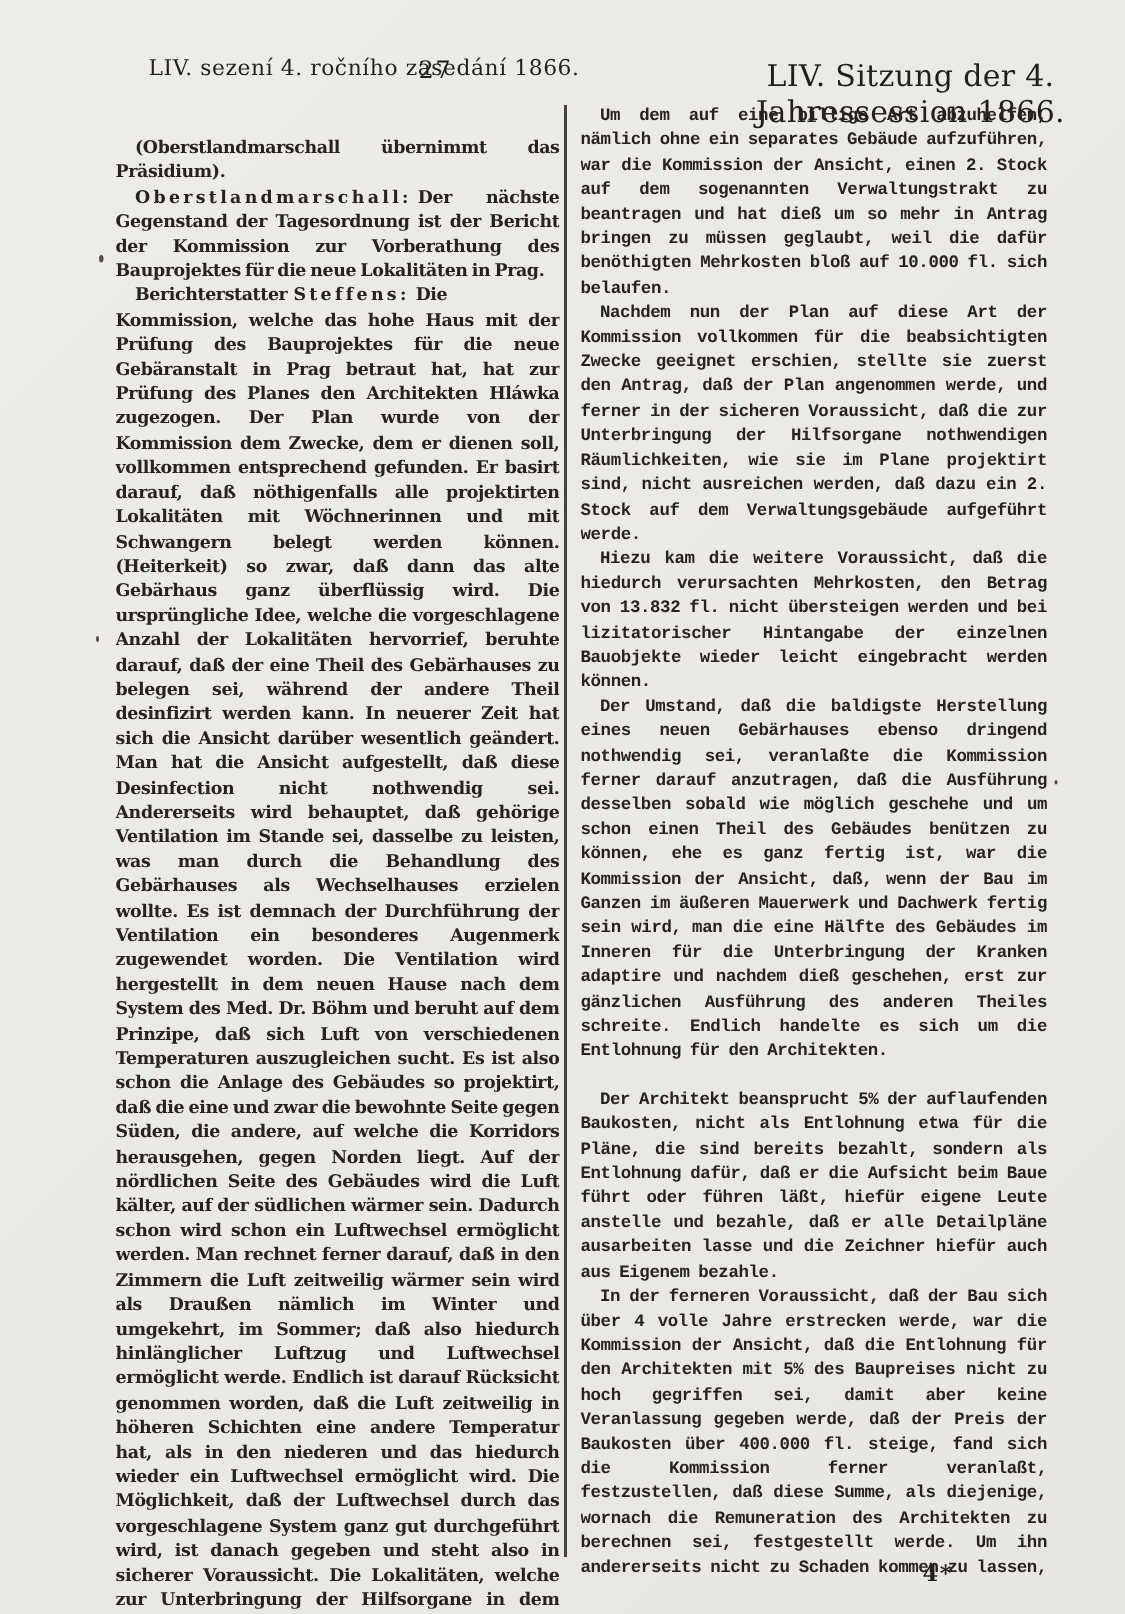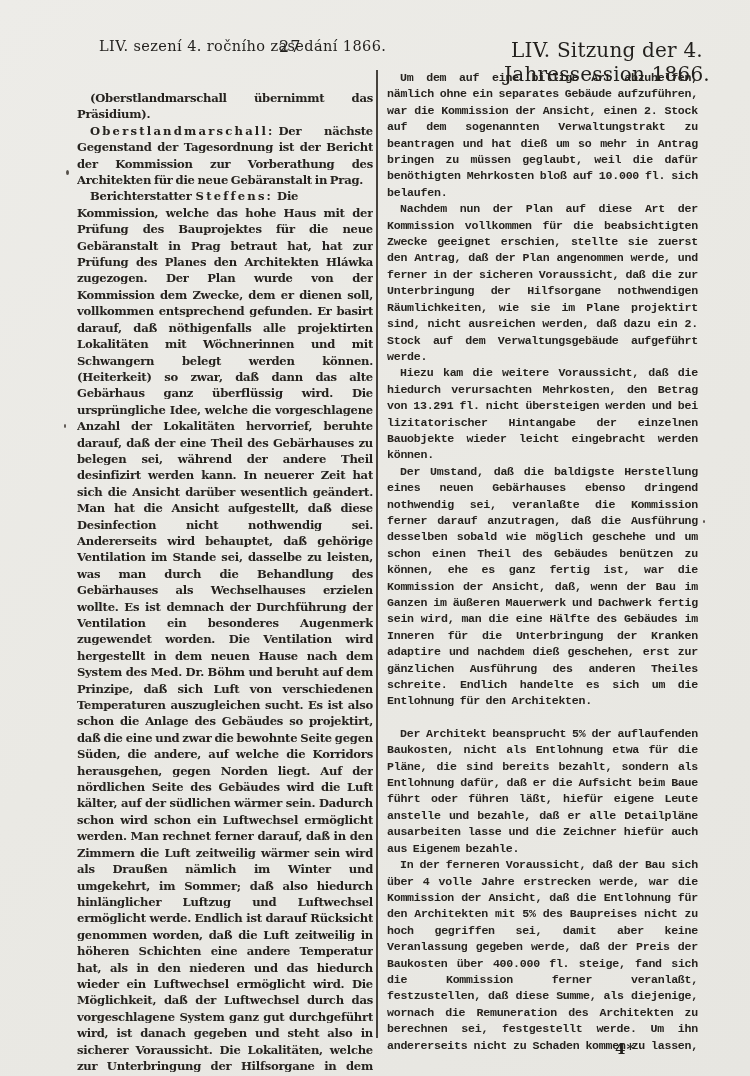--- a/index.html
+++ b/index.html
@@ -50,28 +50,28 @@
   <div class="hdr">
     <span class="cz">LIV. sezení 4. ročního zasedání 1866.</span>
     <span class="num">27</span>
     <span class="de">LIV. Sitzung der 4. Jahressession 1866.</span>
   </div>
 
   <div class="rule"></div>
 
   <div class="col col-left">
     <p>(Oberstlandmarschall übernimmt das Präsidium).</p>
-    <p><span class="spaced">Oberstlandmarschall:</span><span>Der nächste Gegenstand der Tagesordnung ist der Bericht der Kommission zur Vorberathung des Architekten für die neue Gebäranstalt in Prag.</span></p>
+    <p><span class="spaced">Oberstlandmarschall:</span><span>Der nächste Gegenstand der Tagesordnung ist der Bericht der Kommission zur Vorberathung des Bauprojektes für die neue Lokalitäten in Prag.</span></p>
     <p><span class="prefix">Berichterstatter</span><span class="spaced">Steffens:</span><span>Die Kommission, welche das hohe Haus mit der Prüfung des Bauprojektes für die neue Gebäranstalt in Prag betraut hat, hat zur Prüfung des Planes den Architekten Hláwka zugezogen. Der Plan wurde von der Kommission dem Zwecke, dem er dienen soll, vollkommen entsprechend gefunden. Er basirt darauf, daß nöthigenfalls alle projektirten Lokalitäten mit Wöchnerinnen und mit Schwangern belegt werden können. (Heiterkeit) so zwar, daß dann das alte Gebärhaus ganz überflüssig wird. Die ursprüngliche Idee, welche die vorgeschlagene Anzahl der Lokalitäten hervorrief, beruhte darauf, daß der eine Theil des Gebärhauses zu belegen sei, während der andere Theil desinfizirt werden kann. In neuerer Zeit hat sich die Ansicht darüber wesentlich geändert. Man hat die Ansicht aufgestellt, daß diese Desinfection nicht nothwendig sei. Andererseits wird behauptet, daß gehörige Ventilation im Stande sei, dasselbe zu leisten, was man durch die Behandlung des Gebärhauses als Wechselhauses erzielen wollte. Es ist demnach der Durchführung der Ventilation ein besonderes Augenmerk zugewendet worden. Die Ventilation wird hergestellt in dem neuen Hause nach dem System des Med. Dr. Böhm und beruht auf dem Prinzipe, daß sich Luft von verschiedenen Temperaturen auszugleichen sucht. Es ist also schon die Anlage des Gebäudes so projektirt, daß die eine und zwar die bewohnte Seite gegen Süden, die andere, auf welche die Korridors herausgehen, gegen Norden liegt. Auf der nördlichen Seite des Gebäudes wird die Luft kälter, auf der südlichen wärmer sein. Dadurch schon wird schon ein Luftwechsel ermöglicht werden. Man rechnet ferner darauf, daß in den Zimmern die Luft zeitweilig wärmer sein wird als Draußen nämlich im Winter und umgekehrt, im Sommer; daß also hiedurch hinlänglicher Luftzug und Luftwechsel ermöglicht werde. Endlich ist darauf Rücksicht genommen worden, daß die Luft zeitweilig in höheren Schichten eine andere Temperatur hat, als in den niederen und das hiedurch wieder ein Luftwechsel ermöglicht wird. Die Möglichkeit, daß der Luftwechsel durch das vorgeschlagene System ganz gut durchgeführt wird, ist danach gegeben und steht also in sicherer Voraussicht. Die Lokalitäten, welche zur Unterbringung der Hilfsorgane in dem projektirten Gebärhause vorhanden sind, sind etwas knapp bemessen. Sie waren nämlich nur darauf berechnet, daß das Gebärhaus bloß zur Hälfte belegt werden soll. Nachdem aber, wie bereits früher angeführt ist, in neuerer Zeit auch die Idee durchgegriffen hat, daß höchst wahrscheinlich das ganze Haus mit Kranken belegt wird, müssen sonach die für die Hilfsorgane bestimmten Lokalitäten auch dem angemessen vermehrt werden.</span></p>
   </div>
 
   <div class="col col-right">
     <p>Um dem auf eine billige Art abzuhelfen, nämlich ohne ein separates Gebäude aufzuführen, war die Kommission der Ansicht, einen 2. Stock auf dem sogenannten Verwaltungstrakt zu beantragen und hat dieß um so mehr in Antrag bringen zu müssen geglaubt, weil die dafür benöthigten Mehrkosten bloß auf 10.000 fl. sich belaufen.</p>
     <p>Nachdem nun der Plan auf diese Art der Kommission vollkommen für die beabsichtigten Zwecke geeignet erschien, stellte sie zuerst den Antrag, daß der Plan angenommen werde, und ferner in der sicheren Voraussicht, daß die zur Unterbringung der Hilfsorgane nothwendigen Räumlichkeiten, wie sie im Plane projektirt sind, nicht ausreichen werden, daß dazu ein 2. Stock auf dem Verwaltungsgebäude aufgeführt werde.</p>
-    <p>Hiezu kam die weitere Voraussicht, daß die hiedurch verursachten Mehrkosten, den Betrag von 13.291 fl. nicht übersteigen werden und bei lizitatorischer Hintangabe der einzelnen Bauobjekte wieder leicht eingebracht werden können.</p>
+    <p>Hiezu kam die weitere Voraussicht, daß die hiedurch verursachten Mehrkosten, den Betrag von 13.832 fl. nicht übersteigen werden und bei lizitatorischer Hintangabe der einzelnen Bauobjekte wieder leicht eingebracht werden können.</p>
     <p>Der Umstand, daß die baldigste Herstellung eines neuen Gebärhauses ebenso dringend nothwendig sei, veranlaßte die Kommission ferner darauf anzutragen, daß die Ausführung desselben sobald wie möglich geschehe und um schon einen Theil des Gebäudes benützen zu können, ehe es ganz fertig ist, war die Kommission der Ansicht, daß, wenn der Bau im Ganzen im äußeren Mauerwerk und Dachwerk fertig sein wird, man die eine Hälfte des Gebäudes im Inneren für die Unterbringung der Kranken adaptire und nachdem dieß geschehen, erst zur gänzlichen Ausführung des anderen Theiles schreite. Endlich handelte es sich um die Entlohnung für den Architekten.</p>
     <p class="gap">Der Architekt beansprucht 5% der auflaufenden Baukosten, nicht als Entlohnung etwa für die Pläne, die sind bereits bezahlt, sondern als Entlohnung dafür, daß er die Aufsicht beim Baue führt oder führen läßt, hiefür eigene Leute anstelle und bezahle, daß er alle Detailpläne ausarbeiten lasse und die Zeichner hiefür auch aus Eigenem bezahle.</p>
     <p>In der ferneren Voraussicht, daß der Bau sich über 4 volle Jahre erstrecken werde, war die Kommission der Ansicht, daß die Entlohnung für den Architekten mit 5% des Baupreises nicht zu hoch gegriffen sei, damit aber keine Veranlassung gegeben werde, daß der Preis der Baukosten über 400.000 fl. steige, fand sich die Kommission ferner veranlaßt, festzustellen, daß diese Summe, als diejenige, wornach die Remuneration des Architekten zu berechnen sei, festgestellt werde. Um ihn andererseits nicht zu Schaden kommen zu lassen, wenn die Baukosten unter der Ueberschlagssumme bliebe, wurde eben nicht bestimmt, seine Remuneration nach der abgeminderten Summe zu berechnen, sondern fix vom Betrage von 400.000 fl. Die Kommission stellt demnach folgende Anträge (liest):</p>
 
   </div>
 
   <div class="sig">4*</div>
 
   <div class="speck s1"></div>
   <div class="speck s2"></div>

